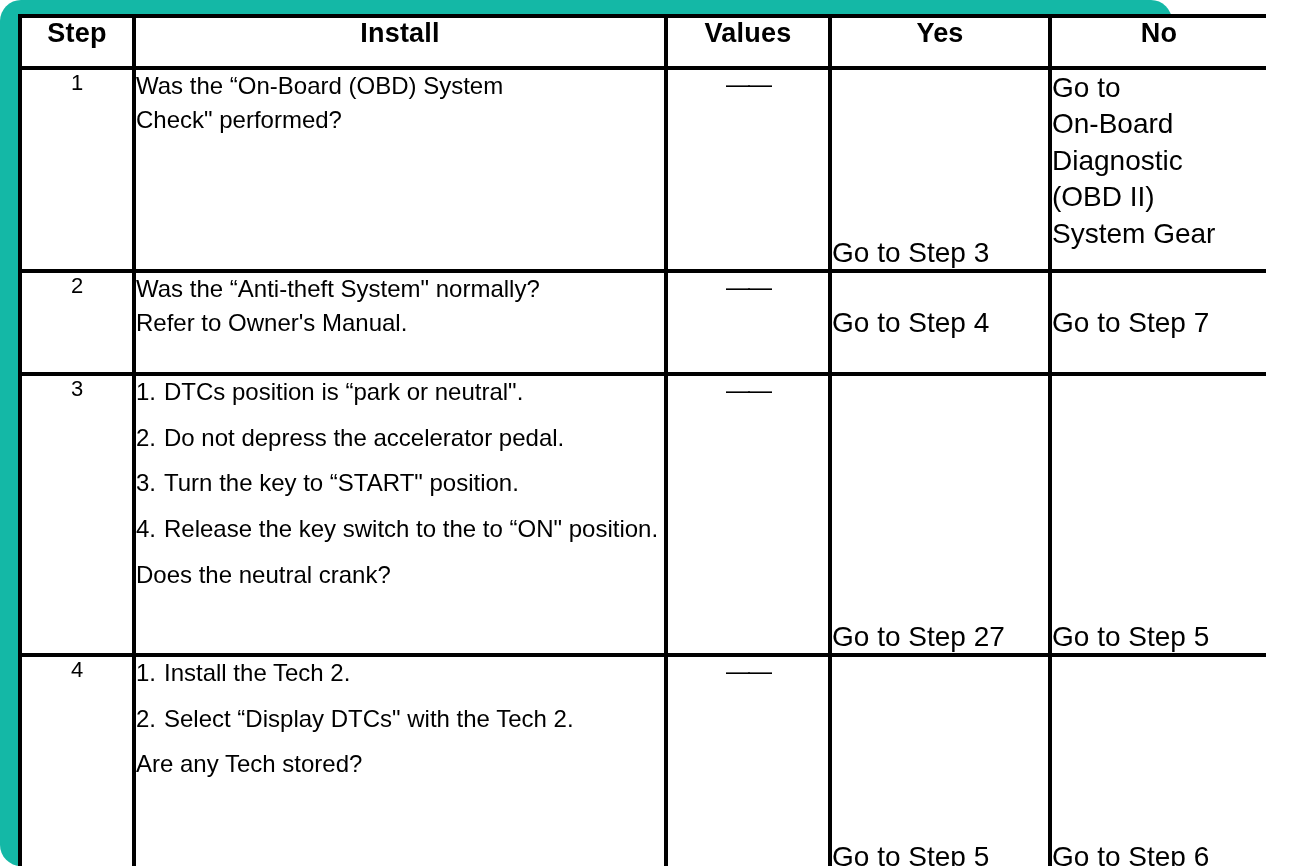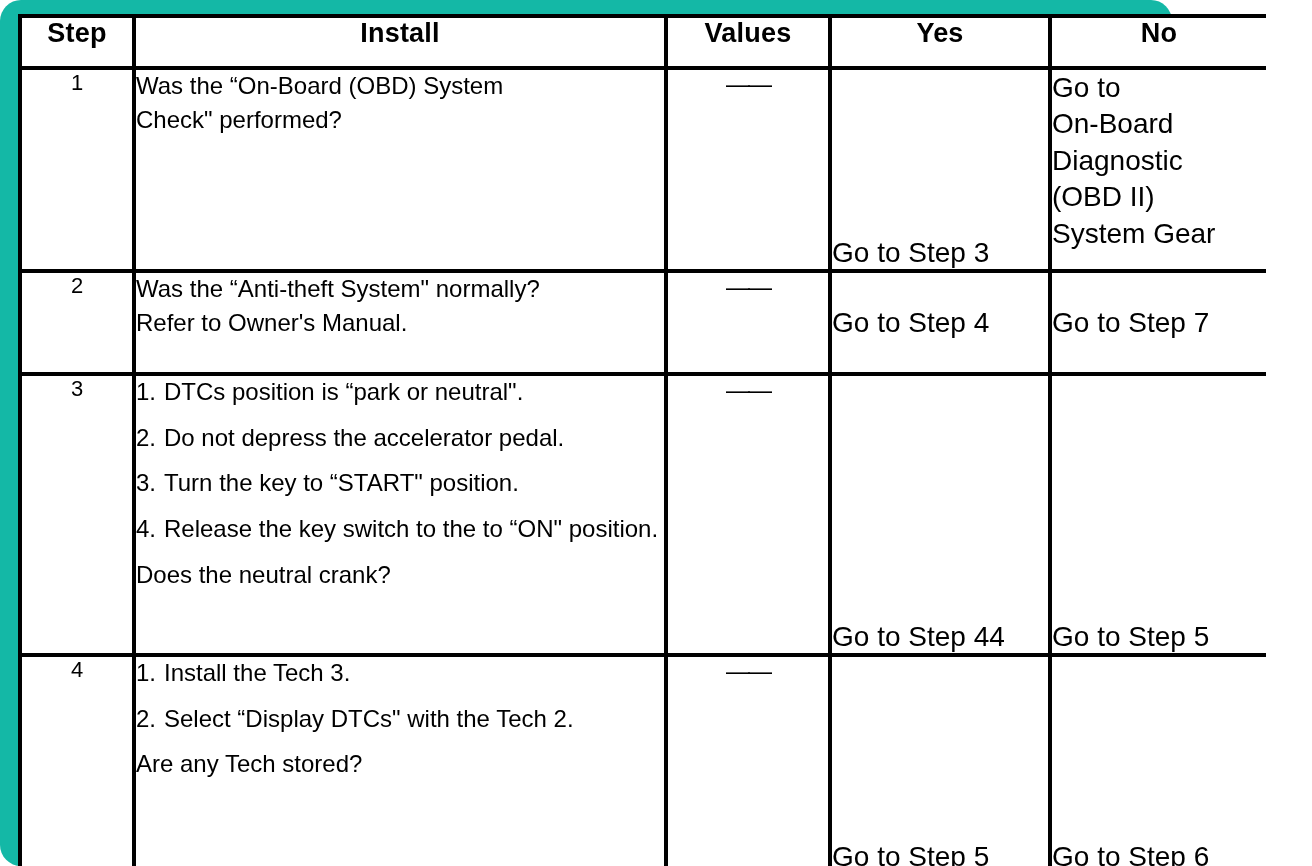--- a/index.html
+++ b/index.html
@@ -211,32 +211,32 @@
               <span class="num">4.</span>
               <span class="txt">Release the key switch to the to “ON" position.</span>
             </div>
             <span class="plain aline">Does the neutral crank?</span>
           </td>
 
           <td class="values-cell">
             <span class="dash">——</span>
           </td>
 
-          <td class="branch-cell bottom">Go to Step 44</td>
+          <td class="branch-cell bottom">Go to Step 27</td>
 
           <td class="branch-cell bottom">Go to Step 5</td>
         </tr>
 
         <tr style="height:220px;">
           <td class="step-cell">4</td>
 
           <td class="action-cell">
             <div class="numbered">
               <span class="num">1.</span>
-              <span class="txt">Install the Tech 3.</span>
+              <span class="txt">Install the Tech 2.</span>
             </div>
             <div class="numbered">
               <span class="num">2.</span>
               <span class="txt">Select “Display DTCs" with the Tech 2.</span>
             </div>
             <span class="plain aline">Are any Tech stored?</span>
           </td>
 
           <td class="values-cell">
             <span class="dash">——</span>

